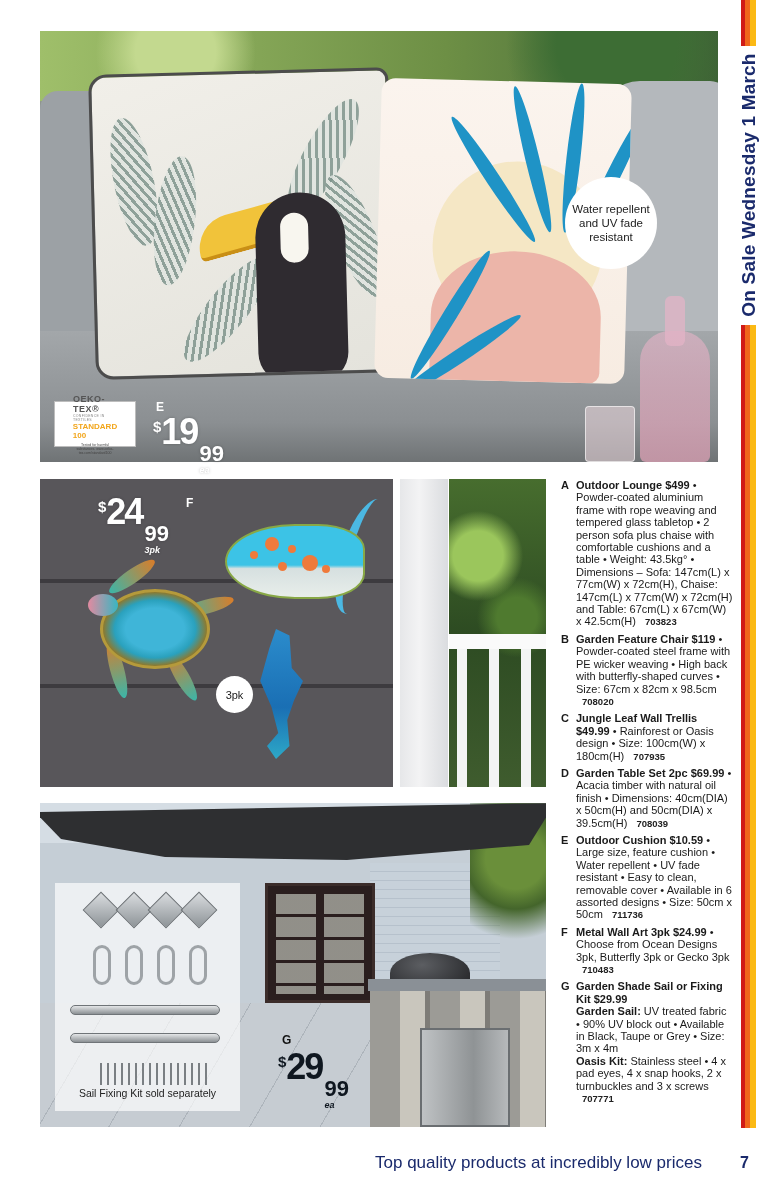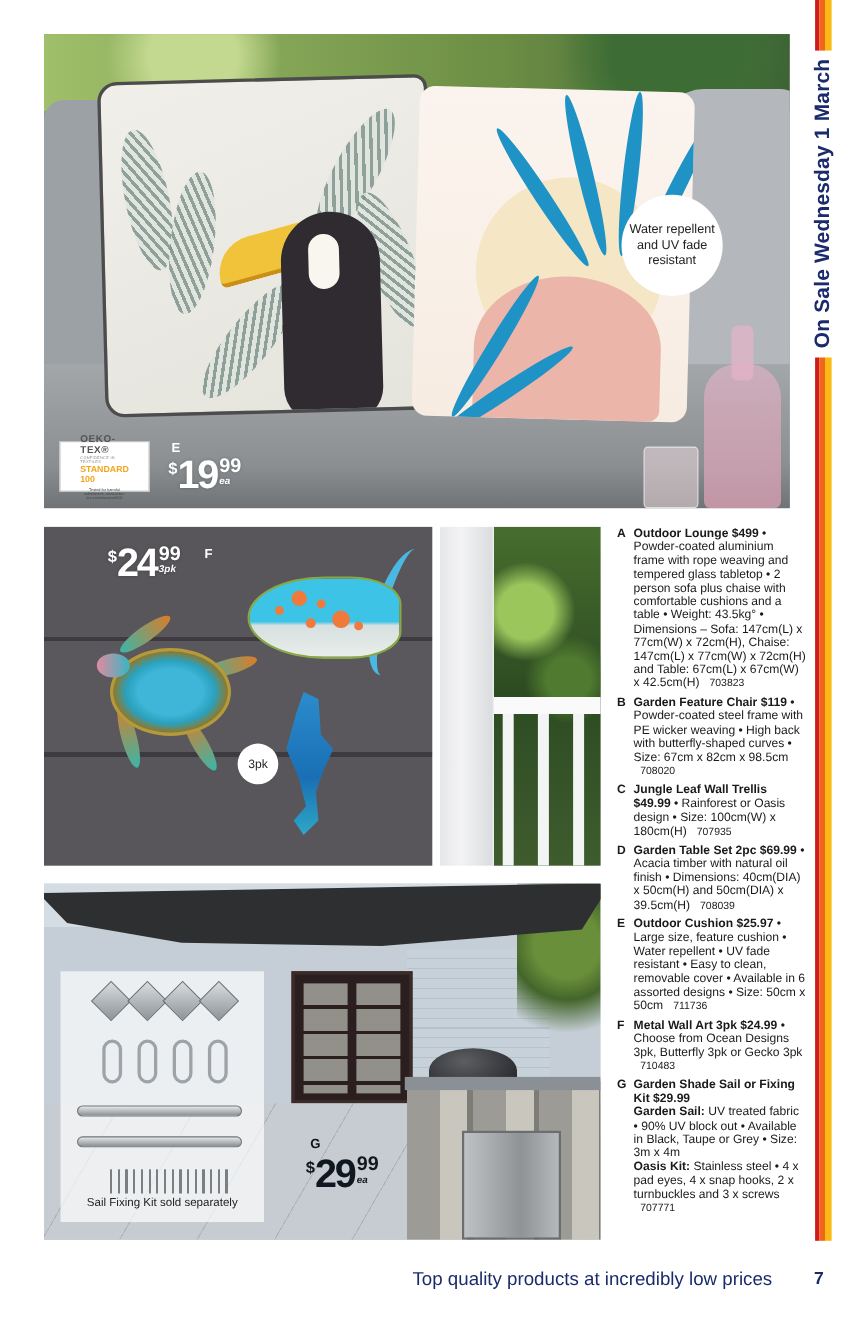--- a/index.html
+++ b/index.html
@@ -62,21 +62,21 @@
   .oeko .o1 { font-size: 9px; color: #555; letter-spacing: .5px; font-weight: 700; }
   .oeko .o2 { font-size: 3.5px; color: #888; letter-spacing: .3px; }
   .oeko .o3 { font-size: 8px; color: #f2a51a; font-weight: 700; }
   .oeko .o4 { font-size: 3.5px; color: #444; margin-top: 3px; text-align: center; line-height: 4px; }
 
   
   .price { position: absolute; display: flex; align-items: flex-start; font-weight: 700; line-height: 1; }
   .price .dollar { font-size: 15px; margin-top: 5px; }
   .price .whole { font-size: 36px; letter-spacing: -2px; }
   .price .sup { display: flex; flex-direction: column; align-items: flex-start; margin-left: 2px; }
-  .price .cents { font-size: 18px; }
+  .price .cents { font-size: 22px; margin-top: 29px; }
   .price .unit { font-size: 9px; font-weight: 700; margin-top: 1px; font-style: italic; }
   .price.light { color: #ffffff; text-shadow: 0 0 3px rgba(0,0,0,.25); }
   .price.dark { color: #0f1720; }
   .letter { position: absolute; font-weight: 700; font-size: 12px; }
   .letter.light { color: #ffffff; }
   .letter.dark { color: #111; }
 
   
   .wallart { left: 40px; top: 479px; width: 353px; height: 308px;
     background: repeating-linear-gradient(180deg, #58565a 0 100px, #3d3b3f 100px 104px, #5a585c 104px 205px, #3d3b3f 205px 209px);
@@ -130,21 +130,21 @@
   .fixing-box .screws { position: absolute; left: 45px; top: 180px; width: 110px; height: 22px;
     background: repeating-linear-gradient(90deg, #7a7f83 0 2px, transparent 2px 7px); }
   .fixing-caption { position: absolute; left: 55px; top: 1087px; width: 185px; text-align: center; font-size: 10.5px; color: #222; }
 
   
   .descs { position: absolute; left: 561px; top: 479px; width: 172px; font-size: 11px; line-height: 12.4px; color: #1a1a1a; }
   .item { position: relative; padding-left: 15px; margin-bottom: 4px; }
   .item .key { position: absolute; left: 0; top: 0; font-weight: 700; }
   .item .title { font-weight: 700; }
   .item .body { }
-  .item .code { font-size: 9.5px; margin-left: 6px; color: #222; }
+  .item .code { font-size: 9.5px; margin-left: 6px; color: #222; font-weight: bold; }
   .item .sub { font-weight: 700; }
 
   
   .footer { position: absolute; left: 375px; top: 1153px; font-size: 17px; color: #1a2a6c; white-space: nowrap; }
   .footer b { font-weight: 400; }
   .page-num { position: absolute; left: 740px; top: 1154px; font-size: 16px; font-weight: 700; color: #1a2a6c; }
 </style>
 </head>
 <body>
 
@@ -308,21 +308,21 @@
     <span class="code">707935</span>
   </div>
   <div class="item">
     <span class="key">D</span>
     <span class="title">Garden Table Set 2pc $69.99</span>
     <span class="body">• Acacia timber with natural oil finish • Dimensions: 40cm(DIA) x 50cm(H) and 50cm(DIA) x 39.5cm(H)</span>
     <span class="code">708039</span>
   </div>
   <div class="item">
     <span class="key">E</span>
-    <span class="title">Outdoor Cushion $25.97</span>
+    <span class="title">Outdoor Cushion $10.59</span>
     <span class="body">• Large size, feature cushion • Water repellent • UV fade resistant • Easy to clean, removable cover • Available in 6 assorted designs • Size: 50cm x 50cm</span>
     <span class="code">711736</span>
   </div>
   <div class="item">
     <span class="key">F</span>
     <span class="title">Metal Wall Art 3pk $24.99</span>
     <span class="body">• Choose from Ocean Designs 3pk, Butterfly 3pk or Gecko 3pk</span>
     <span class="code">710483</span>
   </div>
   <div class="item">

